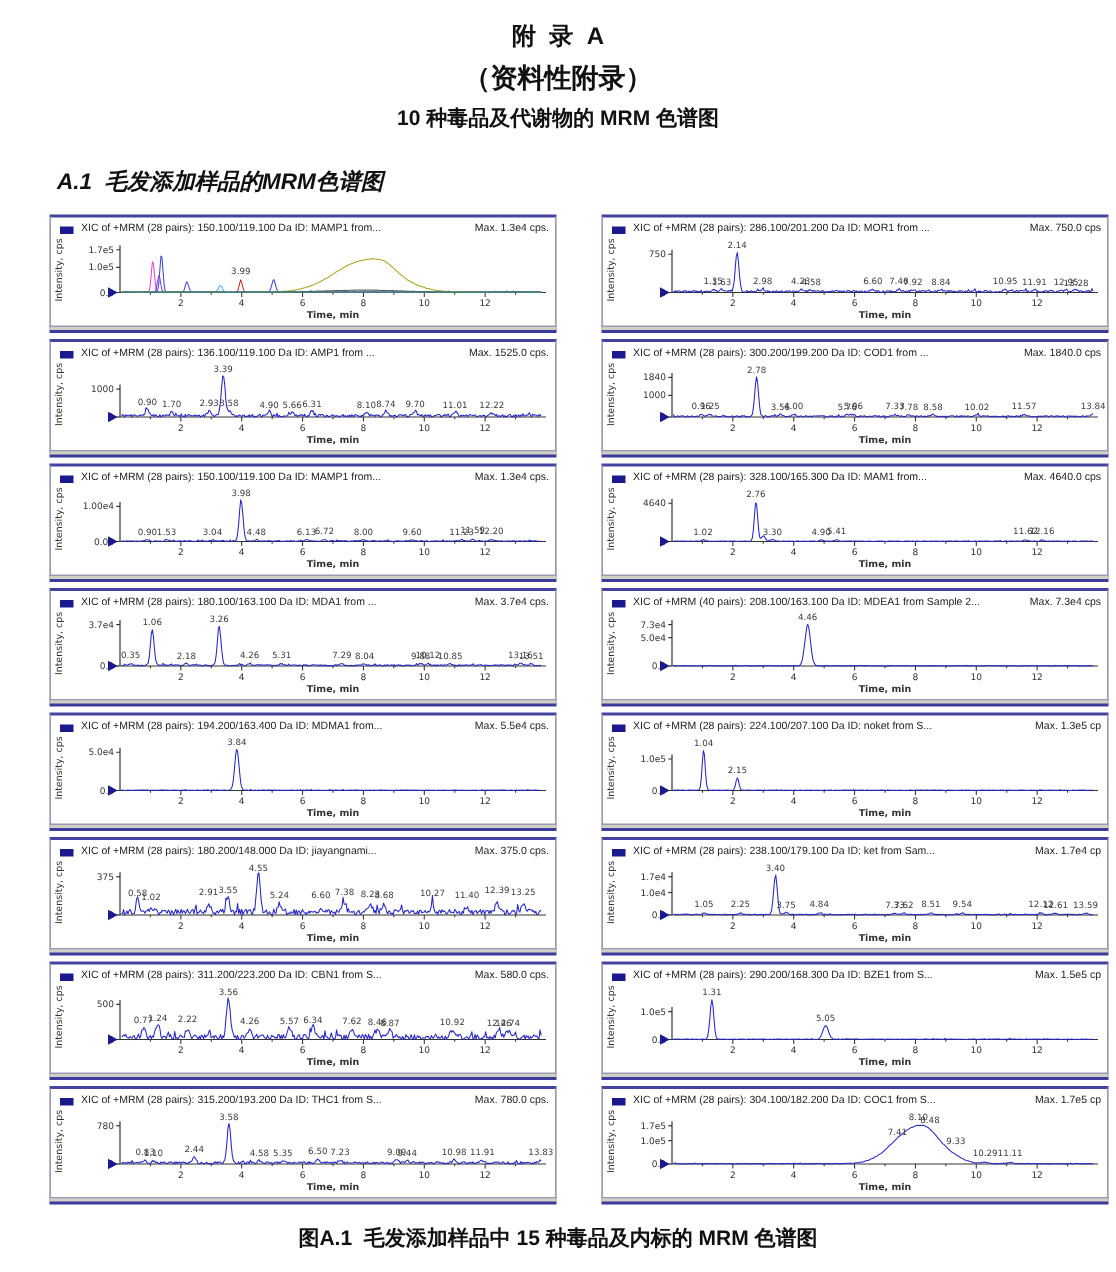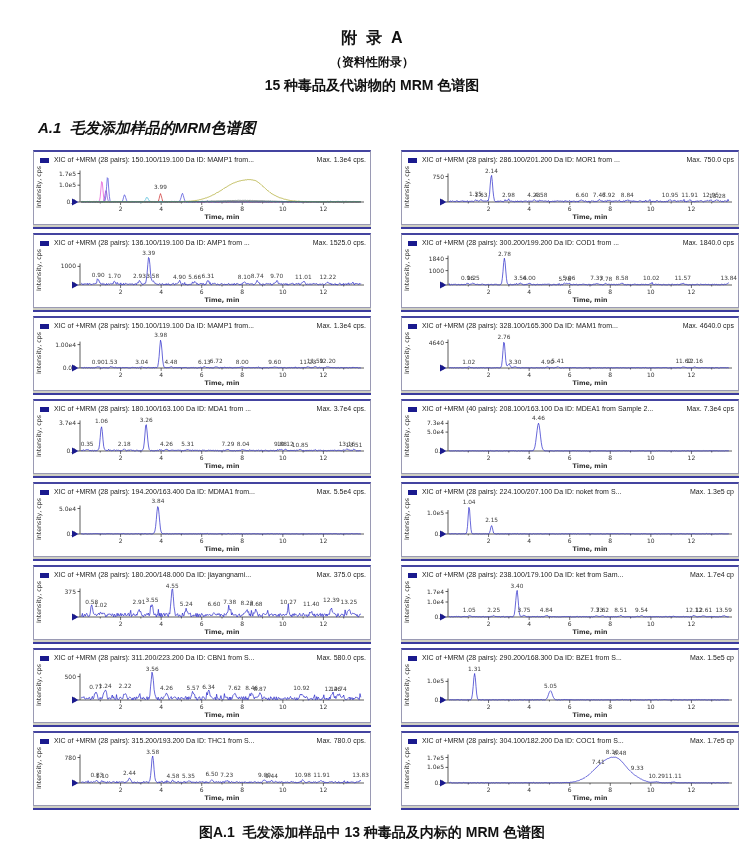--- a/index.html
+++ b/index.html
@@ -1,20 +1,20 @@
 <!DOCTYPE html>
 <html><head>
 <meta charset="utf-8">
 <style>
   html,body{margin:0;padding:0;background:#ffffff;}
   body{width:744px;height:848px;font-family:"Liberation Sans","DejaVu Sans",sans-serif;color:#111;}
   .page{position:relative;width:744px;height:848px;overflow:hidden;background:#fff;}
-  .title-block{text-align:center;padding-top:28px;font-weight:bold;}
+  .title-block{text-align:center;padding-top:14px;font-weight:bold;}
   .t1{font-size:16px;white-space:pre;}
-  .t2{font-size:12px;margin-top:5px;white-space:pre;}
+  .t2{font-size:18px;margin-top:5px;white-space:pre;}
   .t3{font-size:14px;margin-top:6px;white-space:pre;}
   .section-heading{margin:24px 0 12px 38px;font-size:15px;font-weight:bold;white-space:pre;font-style:italic;}
   .chart-grid{display:flex;gap:30px;padding-left:33px;}
   .col{width:338px;display:flex;flex-direction:column;}
   .panel{background:#fff;border:1px solid #9a9ab4;border-top:2px solid #4444a0;margin-bottom:8px;
          box-shadow:0 2px 0 #cfcfc2,0 4px 0 #3b3b9e;}
   .panel-header{display:flex;align-items:center;gap:5px;height:12px;padding:2px 4px 0 6px;
                 font-size:7px;line-height:10px;color:#222;}
   .sq{width:9px;height:5px;background:#1a1a8e;flex:none;}
   .hdr{flex:1;white-space:nowrap;overflow:hidden;}
@@ -22,21 +22,21 @@
   .panel svg{display:block;width:336px;height:58px;}
   .figure-caption{text-align:center;font-weight:bold;font-size:14px;margin-top:10px;white-space:pre;}
 </style>
 </head>
 <body>
 
 <div class="page">
   <div class="title-block">
     <div class="t1">附  录  A</div>
     <div class="t2">（资料性附录）</div>
-    <div class="t3">15 种毒品及代谢物的 MRM 色谱图</div>
+    <div class="t3">10 种毒品及代谢物的 MRM 色谱图</div>
   </div>
   <div class="section-heading">A.1  毛发添加样品的MRM色谱图</div>
   <div class="chart-grid">
     <div class="col">
   <div class="panel">
     <div class="panel-header">
       <span class="sq"></span>
       <span class="hdr">XIC of +MRM (28 pairs): 150.100/119.100 Da ID: MAMP1 from...</span>
       <span class="max">Max. 1.3e4 cps.</span>
     </div>
@@ -807,14 +807,14 @@
             <text x="196.31714285714284" y="16.5" font-size="5.8" text-anchor="middle" fill="#3d3d3d" font-family="&quot;DejaVu Sans&quot;,sans-serif">7.41</text>
             <text x="210.3142857142857" y="6.599999999999998" font-size="5.8" text-anchor="middle" fill="#3d3d3d" font-family="&quot;DejaVu Sans&quot;,sans-serif">8.10</text>
             <text x="218.02285714285716" y="8.399999999999999" font-size="5.8" text-anchor="middle" fill="#3d3d3d" font-family="&quot;DejaVu Sans&quot;,sans-serif">8.48</text>
             <text x="235.2657142857143" y="22.5" font-size="5.8" text-anchor="middle" fill="#3d3d3d" font-family="&quot;DejaVu Sans&quot;,sans-serif">9.33</text>
             <text x="254.74" y="30.6" font-size="5.8" text-anchor="middle" fill="#3d3d3d" font-family="&quot;DejaVu Sans&quot;,sans-serif">10.29</text>
             <text x="271.3742857142857" y="30.6" font-size="5.8" text-anchor="middle" fill="#3d3d3d" font-family="&quot;DejaVu Sans&quot;,sans-serif">11.11</text>
           </svg>
   </div>
 </div>
   </div>
-  <div class="figure-caption">图A.1  毛发添加样品中 13 种毒品及内标的 MRM 色谱图</div>
+  <div class="figure-caption">图A.1  毛发添加样品中 15 种毒品及内标的 MRM 色谱图</div>
 </div>
 
 </body></html>

